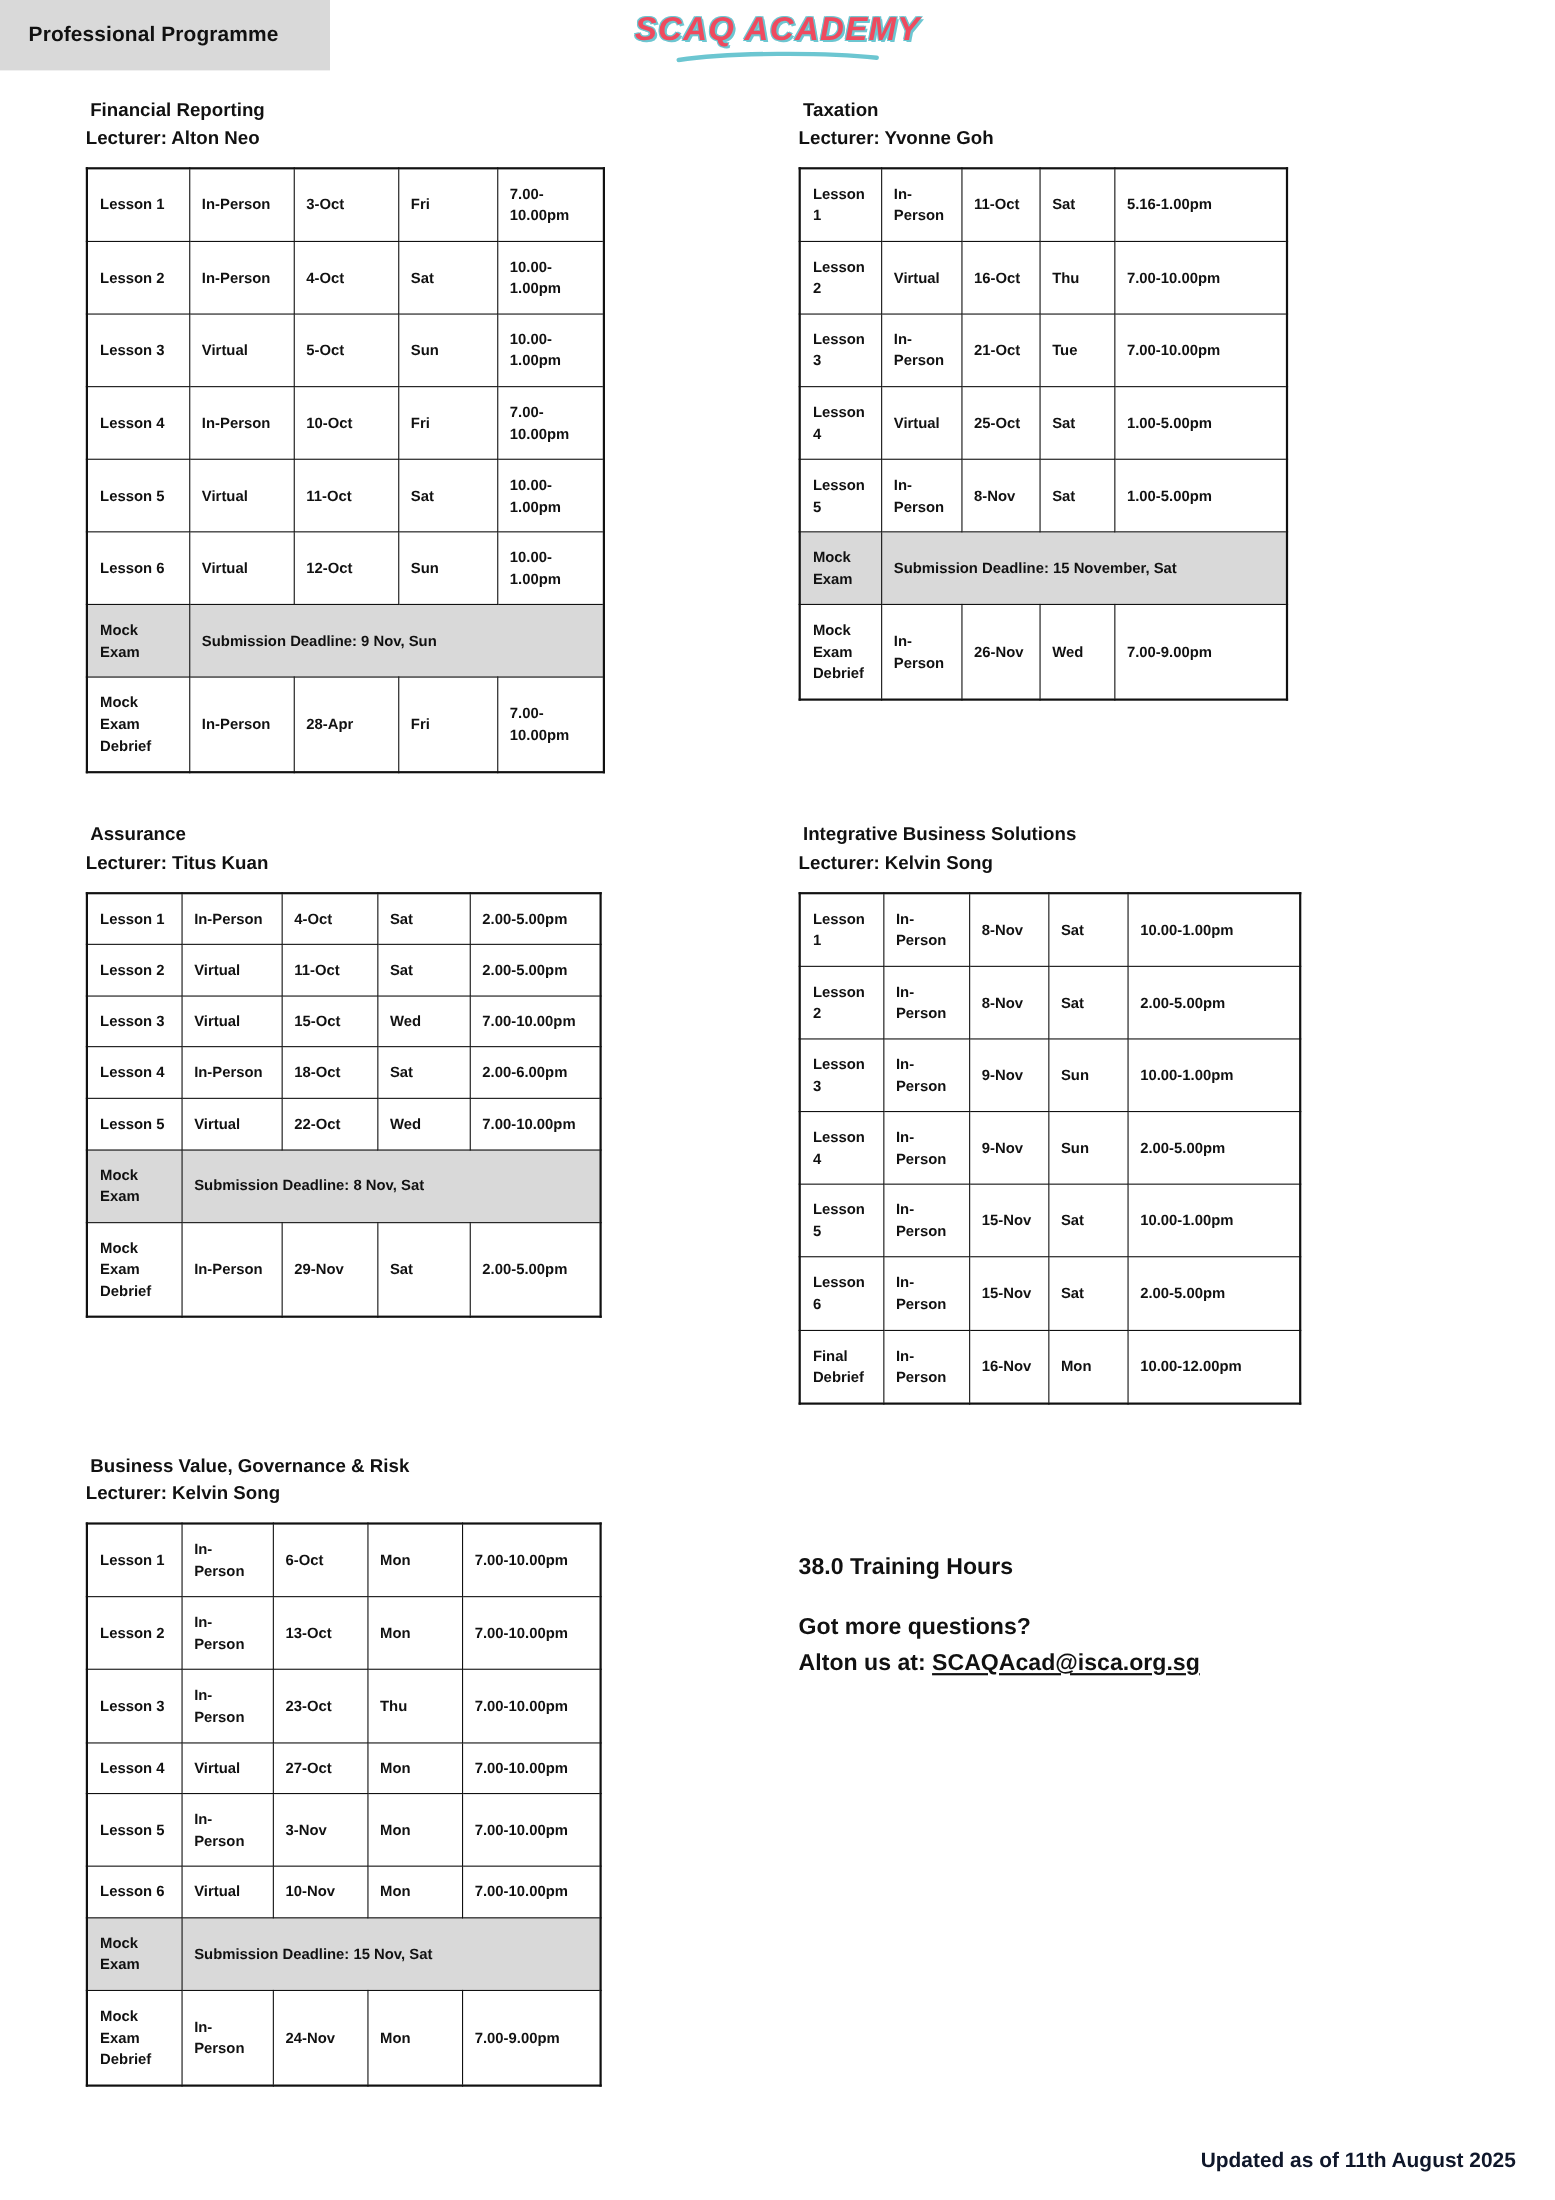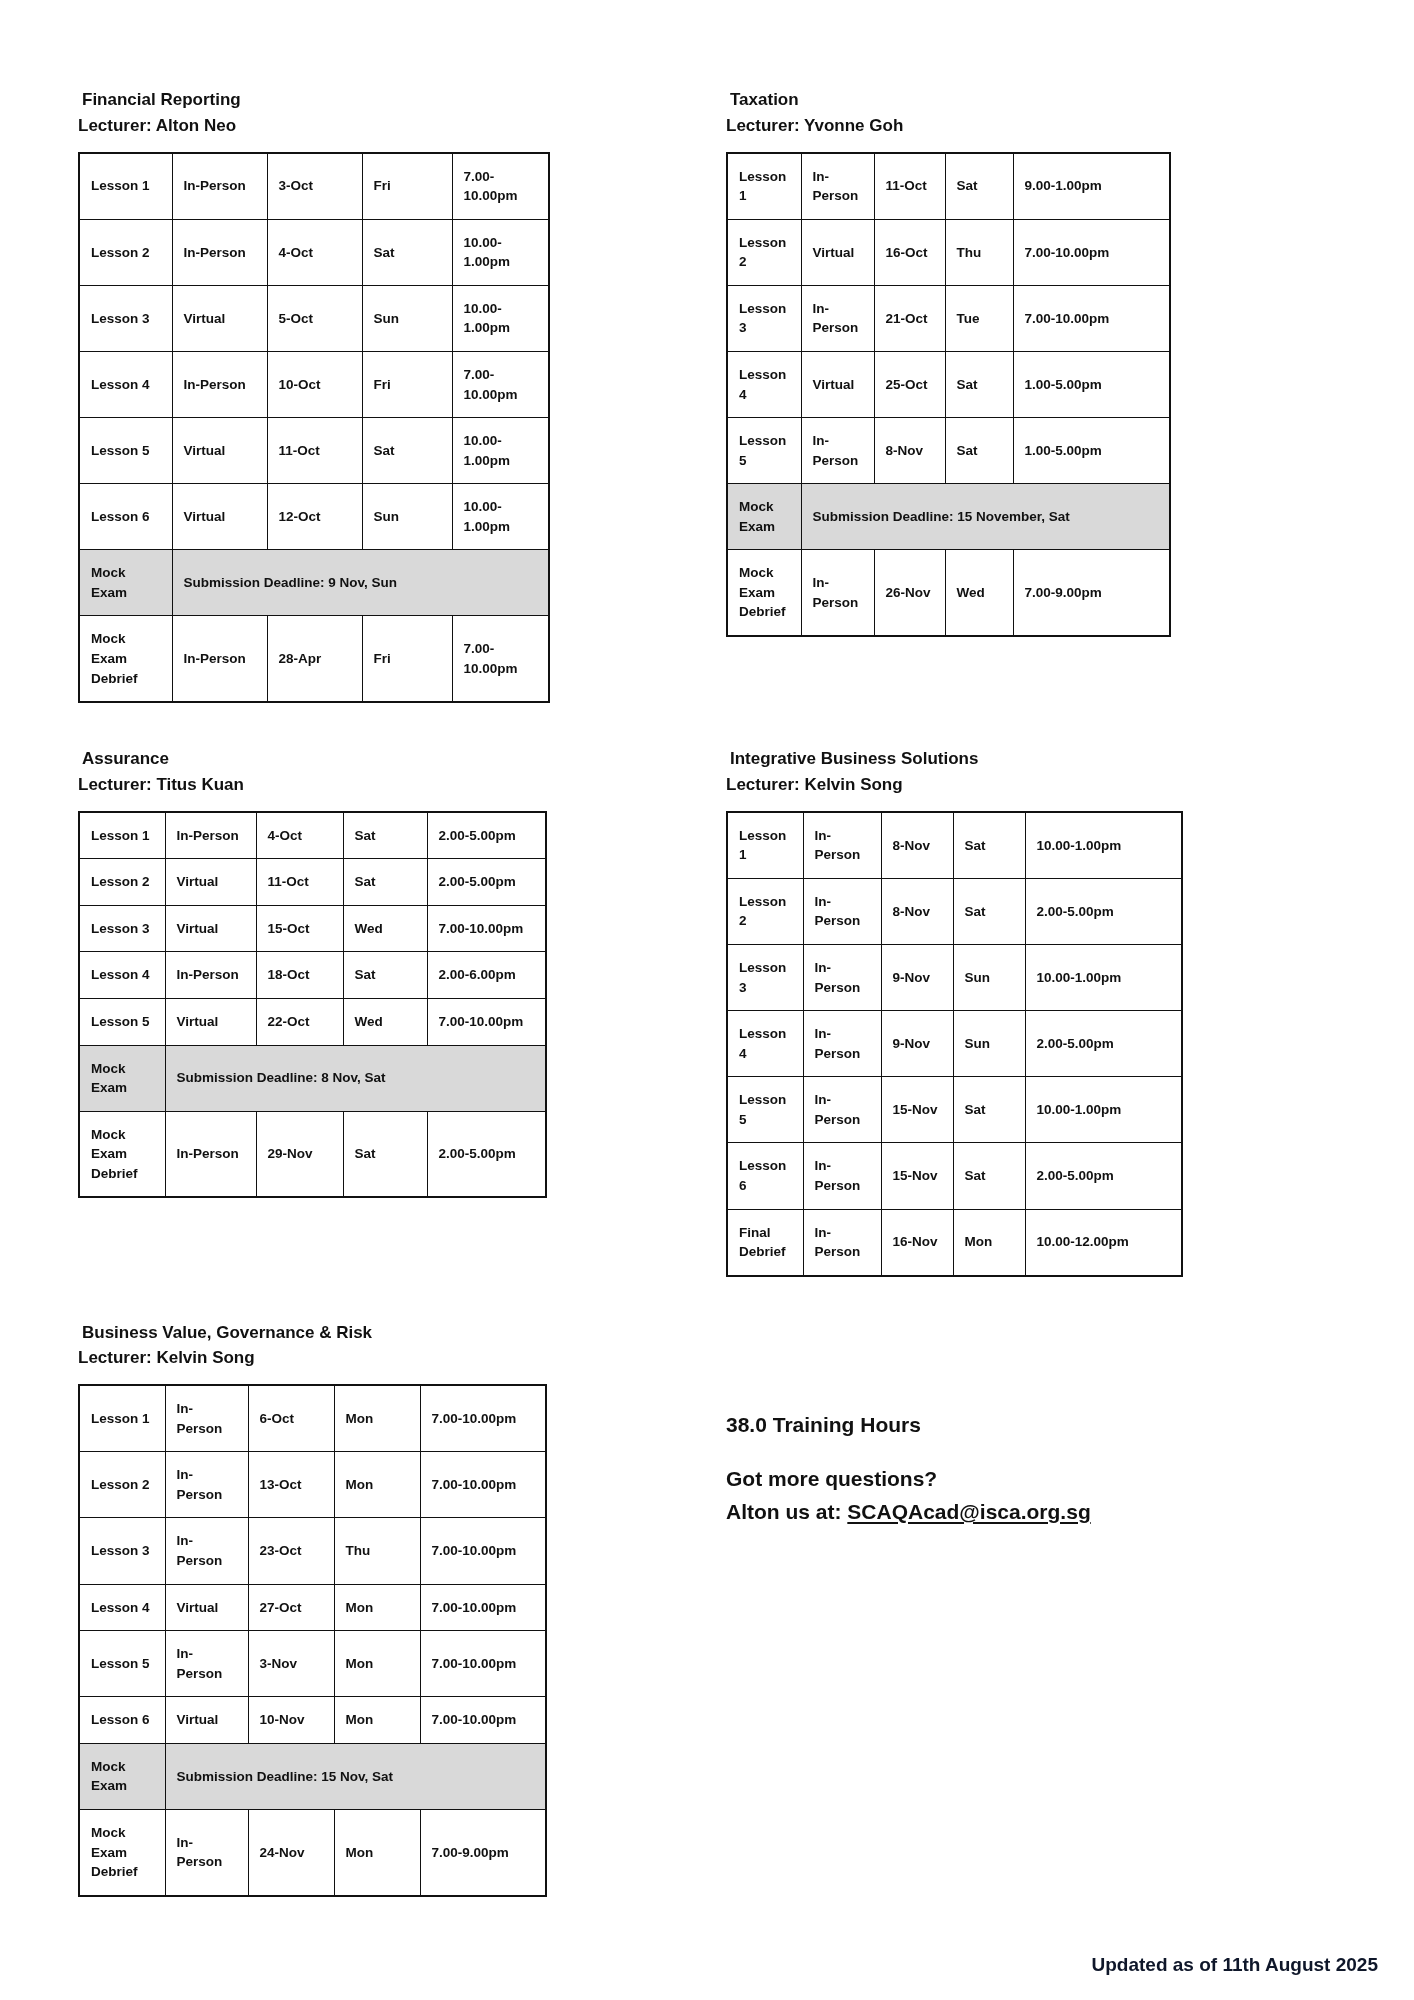--- a/index.html
+++ b/index.html
@@ -131,20 +131,31 @@
     position: absolute; right: 36px; bottom: 24px;
     font-size: 19px; font-weight: bold;
     color: #0f172a;
   }
 </style>
 </head>
 <body>
 
 <div class="page">
 
+  <div class="header">
+    <div class="badge">
+      <span>Professional Programme</span>
+    </div>
+    <div class="logo">
+      <span class="logo-word">SCAQ ACADEMY</span>
+      <svg class="logo-swoosh" width="186" height="11" viewBox="0 0 186 11">
+        <path d="M3 8.5 C 50 1.5, 136 1.5, 183 6.5" stroke="#6cc6d1" stroke-width="4" fill="none" stroke-linecap="round"></path>
+      </svg>
+    </div>
+  </div>
 
   <div class="grid">
 
     <div class="row">
 
       <div class="col">
         <div class="mod-title">Financial Reporting</div>
         <div class="mod-lect">Lecturer: Alton Neo</div>
         <table class="sched tbl-fr">
           <colgroup>
@@ -222,21 +233,21 @@
               <col class="c3">
               <col class="c4">
               <col class="c5">
             </colgroup>
           <tbody>
             <tr>
               <td>Lesson 1</td>
               <td>In-Person</td>
               <td>11-Oct</td>
               <td>Sat</td>
-              <td>9.00-1.00pm</td>
+              <td>5.16-1.00pm</td>
             </tr>
             <tr>
               <td>Lesson 2</td>
               <td>Virtual</td>
               <td>16-Oct</td>
               <td>Thu</td>
               <td>7.00-10.00pm</td>
             </tr>
             <tr>
               <td>Lesson 3</td>

